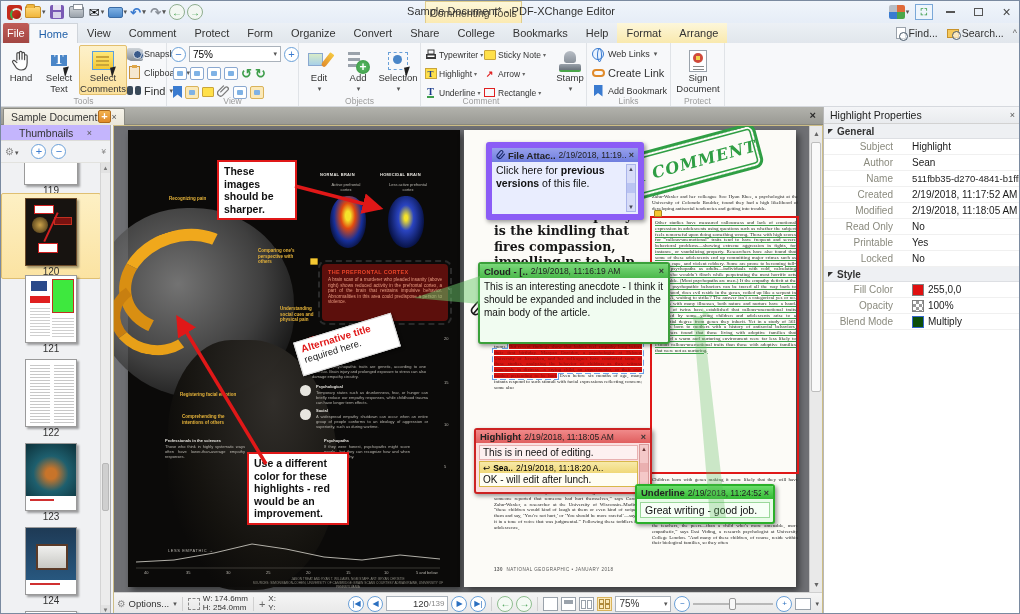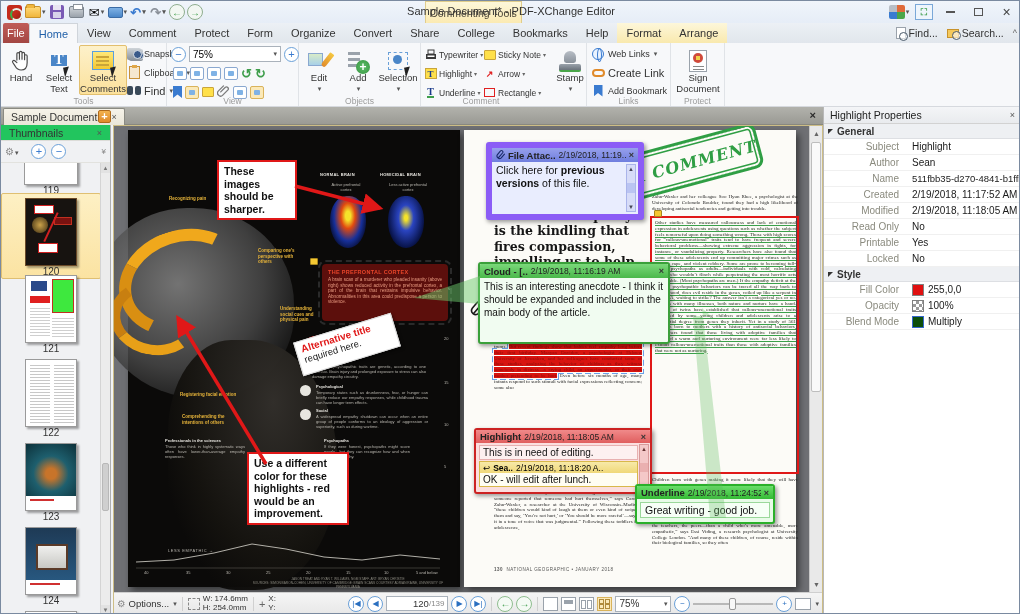--- a/index.html
+++ b/index.html
@@ -96,21 +96,21 @@
 .ic-notebig{width:22px;height:19px;background:linear-gradient(#ffe878,#f5c832);border:1.5px solid #5aa0e0;position:relative}
 .ic-notebig::before{content:"";position:absolute;left:3px;top:4px;width:13px;height:1.5px;background:#caa53a;box-shadow:0 4px 0 #caa53a,0 8px 0 #caa53a}
 
 .doctabs{position:absolute;left:0;top:106px;width:822px;height:18px;background:linear-gradient(#b2b2ac,#9a9a94);border-bottom:1px solid #88887f}
 .dtab{position:absolute;left:2px;top:1px;height:17px;background:linear-gradient(#f6f3e9,#eae6d9);border:1px solid #8a8a82;border-bottom:none;display:flex;align-items:center;gap:7px;padding:0 7px;font-size:10.5px;color:#333;border-radius:2px 2px 0 0}
 .dtabx{font-size:9px;color:#555}
 .dplus{position:absolute;left:97px;top:3px;width:13px;height:13px;background:linear-gradient(#f2b24f,#e08a2a);border:1px solid #b06a1a;color:#fff;font-weight:bold;font-size:11px;line-height:11px;text-align:center;border-radius:2px}
 .dstripx{position:absolute;right:7px;top:2px;font-size:11px;color:#2a2a2a;font-weight:bold}
 
 .tpanel{position:absolute;left:0;top:124px;width:110px;height:490px;background:#f0f1f3;border-right:1px solid #aeaeae}
-.tphead{height:16px;display:flex;align-items:center;justify-content:space-between;padding:0 8px;font-size:10.5px;color:#333;background:#22c55e;border-bottom:1px solid #dcdcd8}
+.tphead{height:16px;display:flex;align-items:center;justify-content:space-between;padding:0 18px;font-size:10.5px;color:#333;background:#c4b5fd;border-bottom:1px solid #dcdcd8}
 .tptools{height:22px;display:flex;align-items:center;gap:5px;padding:0 4px;border-bottom:1px solid #e2e2de;font-size:10px;color:#555}
 .tlist{position:absolute;left:0;top:38px;right:10px;bottom:0;overflow:hidden}
 .titem{position:absolute;left:0;width:100px;display:flex;flex-direction:column;align-items:center;font-size:10px;color:#333}
 .tpage{background:#fff;border:1px solid #9a9a9a;box-shadow:1.5px 1.5px 2px rgba(0,0,0,.35);position:relative;overflow:hidden}
 .tsel{background:linear-gradient(#fdf0c4,#fbe3a2);border:1px solid #dfbf72;border-radius:2px}
 .tscroll{position:absolute;right:0;top:38px;bottom:0;width:10px;background:#ececec;border-left:1px solid #d4d4d4}
 .tthumb{position:absolute;left:1px;width:7px;background:#cfcfcf;border:1px solid #b8b8b8;border-radius:2px}
 .sarrow{position:absolute;left:0;width:9px;height:10px;font-size:6px;color:#777;text-align:center;line-height:10px;background:#e2e2e2}
 
 .docwrap{position:absolute;left:112px;top:124px;width:710px;height:490px;border:1px solid #cdbd85;background:#6f7074}
@@ -153,21 +153,21 @@
 .lico{width:15px;height:14px;border:1px solid #9aa2ab;background:#fff;position:relative}
 .lico.hl{background:#fbe9b8;border-color:#d9b35b}
 .slider{width:80px;height:2px;background:#b8b8b8;position:relative}
 .slider .sth{position:absolute;left:36px;top:-5px;width:7px;height:12px;background:#f8f8f8;border:1px solid #999;border-radius:2px}
 
 .props{position:absolute;left:822px;top:106px;width:198px;height:508px;background:#fff;border-left:1px solid #b8b8b8}
 .phead{height:17px;background:linear-gradient(#f4f5f7,#e9ebee);border-bottom:1px solid #d2d2d2;display:flex;align-items:center;justify-content:space-between;padding:0 6px;font-size:10.5px;color:#222}
 .psec{height:15px;background:#eef0f3;border-bottom:1px solid #dddfe3;display:flex;align-items:center;gap:4px;padding:0 4px;font-size:10px;font-weight:bold;color:#333}
 .ptri{width:0;height:0;border-top:5px solid #333;border-right:5px solid transparent}
 .prow{height:16px;display:flex;align-items:center;border-bottom:1px solid #f0f0f0;font-size:10px}
-.plab{width:88px;text-align:right;color:#8a8a7e;padding-right:13px;flex:none}
+.plab{width:88px;text-align:right;color:#8a8a7e;padding-right:19px;flex:none}
 .pval{color:#1a1a1a;display:flex;align-items:center;gap:4px;overflow:hidden;white-space:nowrap}
 .sw{width:12px;height:12px;border:1px solid #808080;flex:none}
 .sw-checker{background:repeating-conic-gradient(#9a9a9a 0 25%,#fff 0 50%) 0 0/6px 6px;border:1px solid #808080}
 </style>
 </head>
 <body>
 
 <div class="app">
 
   <div class="tb">

